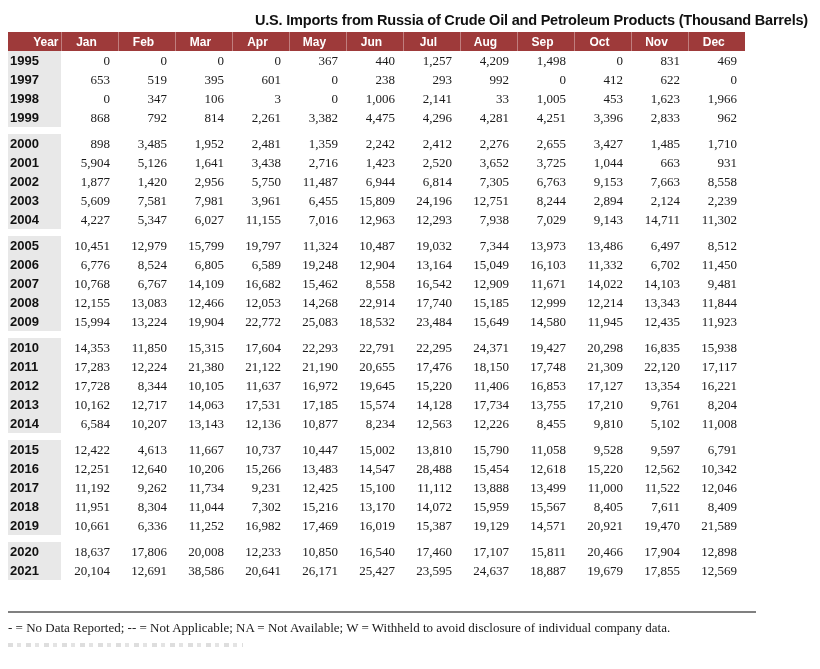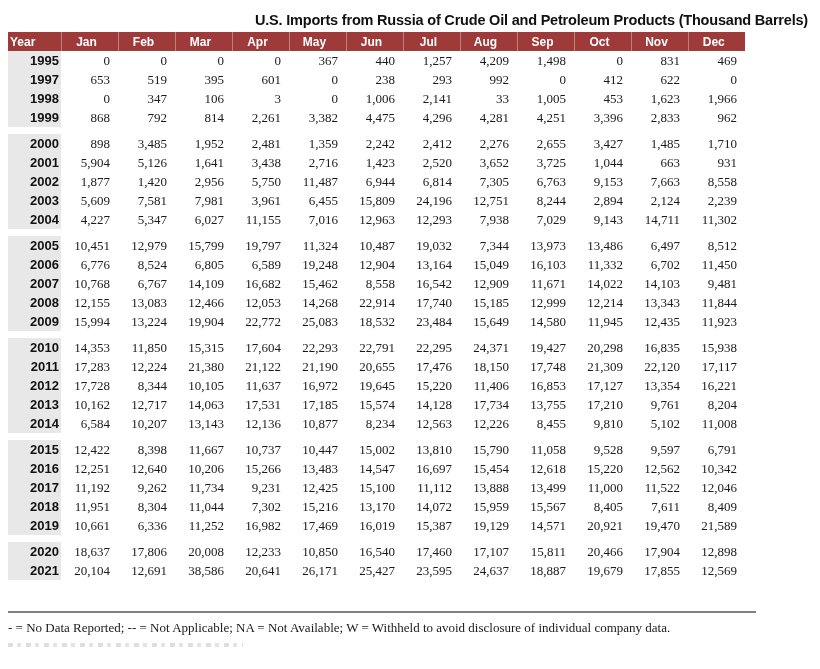--- a/index.html
+++ b/index.html
@@ -34,33 +34,33 @@
   th {
     background: #9e3a3a;
     color: #ffffff;
     font-size: 12px;
     font-weight: bold;
     text-align: center;
     padding: 2px 8px 2px 2px;
     height: 19px;
     border-left: 1px solid rgba(255,255,255,0.35);
   }
-  th:first-child { text-align: left; padding: 2px 2px; border-left: none; }
+  th:first-child { text-align: right; padding: 2px 2px; border-left: none; }
 
   td {
     height: 19px;
     padding: 0 8px 0 2px;
     font-size: 13px;
     line-height: 19px;
     white-space: nowrap;
   }
   td.year-cell {
     background: #e8e8e8;
     font-weight: bold;
-    text-align: right;
+    text-align: left;
     font-family: "Liberation Sans", sans-serif;
     color: #111111;
     padding: 0 2px;
   }
   td.num-cell {
     text-align: right;
     font-family: "Liberation Serif", serif;
     color: #1a1a1a;
   }
   tr.gap-row td { height: 7px; background: #ffffff; padding: 0; }
@@ -421,41 +421,41 @@
           <td class="num-cell">9,810</td>
           <td class="num-cell">5,102</td>
           <td class="num-cell">11,008</td>
         </tr>
         <tr class="gap-row">
           <td colspan="13"></td>
         </tr>
         <tr>
           <td class="year-cell">2015</td>
           <td class="num-cell">12,422</td>
-          <td class="num-cell">8,398</td>
+          <td class="num-cell">4,613</td>
           <td class="num-cell">11,667</td>
           <td class="num-cell">10,737</td>
           <td class="num-cell">10,447</td>
           <td class="num-cell">15,002</td>
           <td class="num-cell">13,810</td>
           <td class="num-cell">15,790</td>
           <td class="num-cell">11,058</td>
           <td class="num-cell">9,528</td>
           <td class="num-cell">9,597</td>
           <td class="num-cell">6,791</td>
         </tr>
         <tr>
           <td class="year-cell">2016</td>
           <td class="num-cell">12,251</td>
           <td class="num-cell">12,640</td>
           <td class="num-cell">10,206</td>
           <td class="num-cell">15,266</td>
           <td class="num-cell">13,483</td>
           <td class="num-cell">14,547</td>
-          <td class="num-cell">16,697</td>
+          <td class="num-cell">28,488</td>
           <td class="num-cell">15,454</td>
           <td class="num-cell">12,618</td>
           <td class="num-cell">15,220</td>
           <td class="num-cell">12,562</td>
           <td class="num-cell">10,342</td>
         </tr>
         <tr>
           <td class="year-cell">2017</td>
           <td class="num-cell">11,192</td>
           <td class="num-cell">9,262</td>

